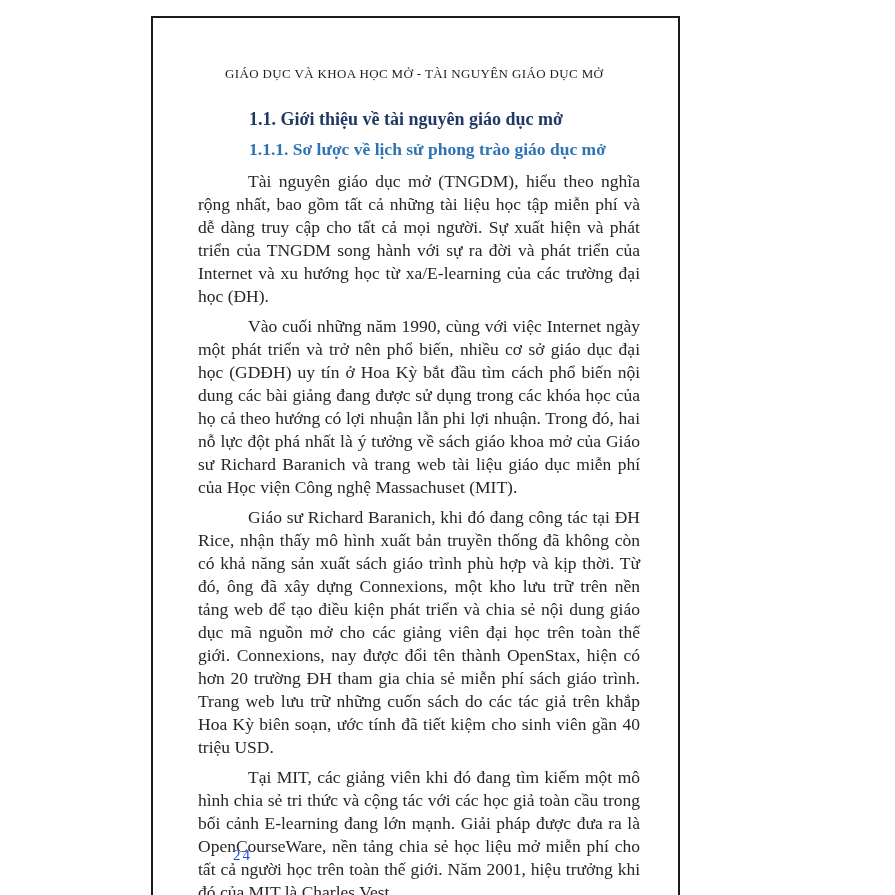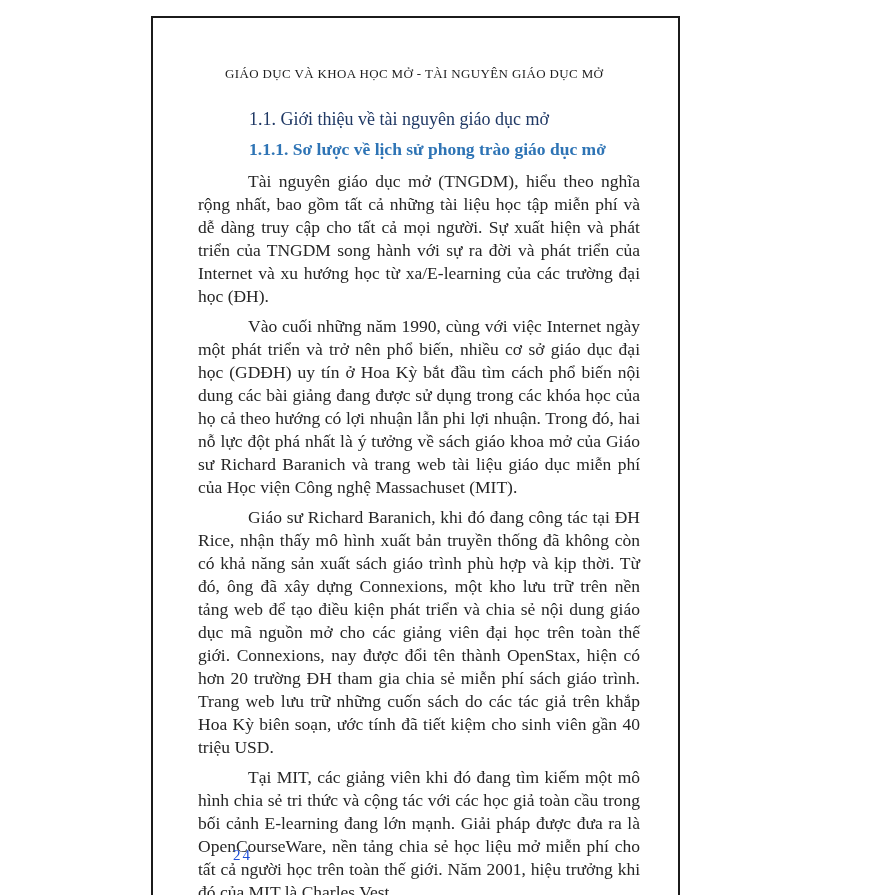--- a/index.html
+++ b/index.html
@@ -30,21 +30,21 @@
     color:#1d1d1d;
     white-space:nowrap;
     transform:scaleX(0.96);
     transform-origin:left center;
   }
 
   .section-heading{
     margin:25px 16px 0 96px;
     font-size:18px;
     line-height:24px;
-    font-weight:normal;
+    font-weight:bold;
     color:var(--c-h1);
   }
 
   .subsection-heading{
     margin:6px 0 0 96px;
     font-size:17.5px;
     line-height:24px;
     font-weight:bold;
     color:var(--c-h2);
   }

